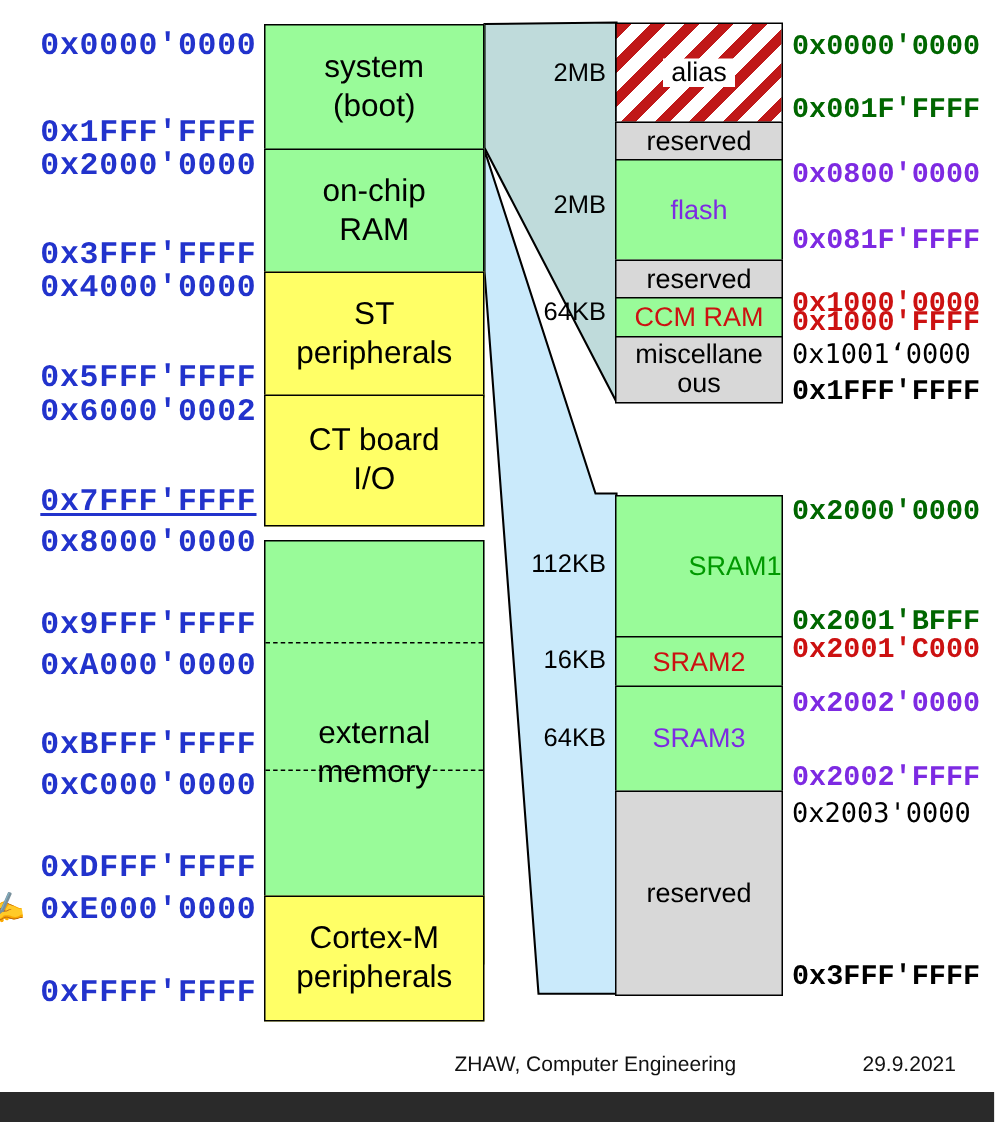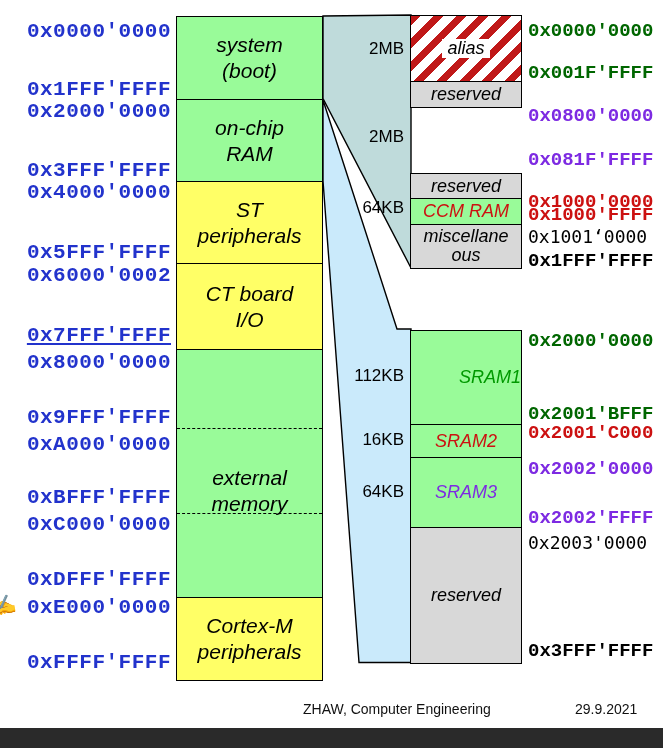--- a/index.html
+++ b/index.html
@@ -3,21 +3,21 @@
 <meta charset="utf-8">
 <style>
   html,body{margin:0;padding:0;background:#fff;}
   .stage{position:relative;width:663px;height:748px;background:#fff;overflow:hidden;
          font-family:"Liberation Sans",sans-serif;}
   .fans{position:absolute;left:0;top:0;}
 
   
   .block{position:absolute;box-sizing:border-box;border:1.5px solid #000;
          display:flex;align-items:center;justify-content:center;text-align:center;}
-  .block span{white-space:pre-line;font-style:italic;}
+  .block span{white-space:pre-line;}
   .main-block{left:176px;width:147px;font-size:21px;line-height:26px;color:#000;}
   .detail-block{left:410px;width:112px;font-size:18px;line-height:19px;color:#000;}
   .bg-green{background:var(--block_green);}
   .bg-yellow{background:var(--block_yellow);}
   .bg-gray{background:var(--block_gray);}
   .bg-hatch{background:repeating-linear-gradient(135deg,var(--hatch_red) 0 7px,#fff 7px 16px);}
   .t-purple{color:var(--addr_purple);}
   .t-red{color:var(--addr_red);}
   .t-green{color:var(--label_green);justify-content:flex-end;}
   .alias-box{background:#fff;padding:0 5px;white-space:nowrap;}
@@ -63,36 +63,39 @@
 RAM</span>
     </div>
   <div class="block main-block bg-yellow" style="top:181px;height:83.5px;">
       <span>ST
 peripherals</span>
     </div>
   <div class="block main-block bg-yellow" style="top:263px;height:87.5px;">
       <span>CT board
 I/O</span>
     </div>
-  <div class="block main-block bg-green" style="top:349px;height:283px;">
+  <div class="block main-block bg-green" style="top:360px;height:283px;">
       <span>external
 memory</span>
     </div>
   <div class="block main-block bg-yellow" style="top:597px;height:84px;">
       <span>Cortex-M
 peripherals</span>
     </div>
   <div class="dash" style="top:428px;"></div>
   <div class="dash" style="top:513px;"></div>
 
   <div class="block detail-block bg-hatch" style="top:15px;height:67.5px;">
       <span class="alias-box">alias</span>
     </div>
   <div class="block detail-block bg-gray" style="top:81px;height:26.5px;">
       <span>reserved</span>
+    </div>
+  <div class="block detail-block bg-green t-purple" style="top:106px;height:68.5px;">
+      <span>flash</span>
     </div>
   <div class="block detail-block bg-gray" style="top:173px;height:26.5px;">
       <span>reserved</span>
     </div>
   <div class="block detail-block bg-green t-red" style="top:198px;height:27.5px;">
       <span>CCM RAM</span>
     </div>
   <div class="block detail-block bg-gray" style="top:224px;height:44.5px;">
       <span>miscellane
 ous</span>

